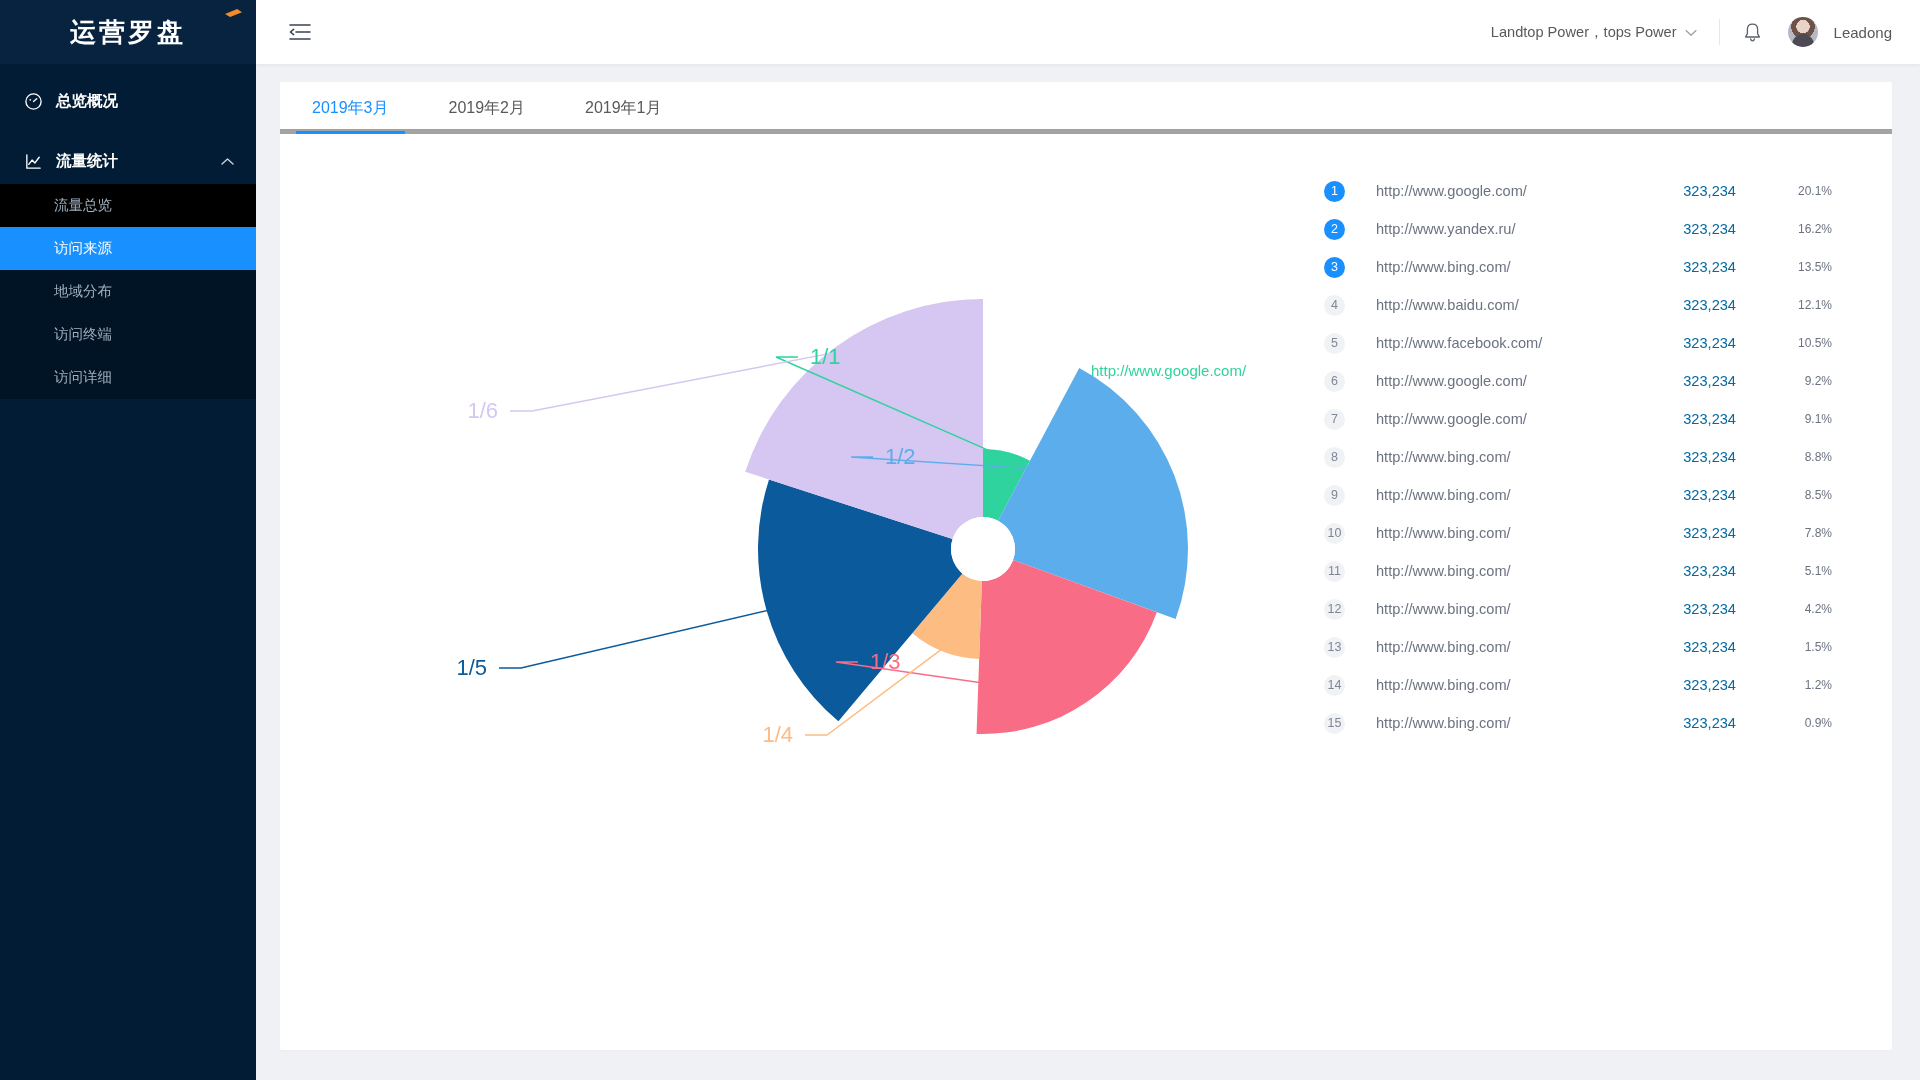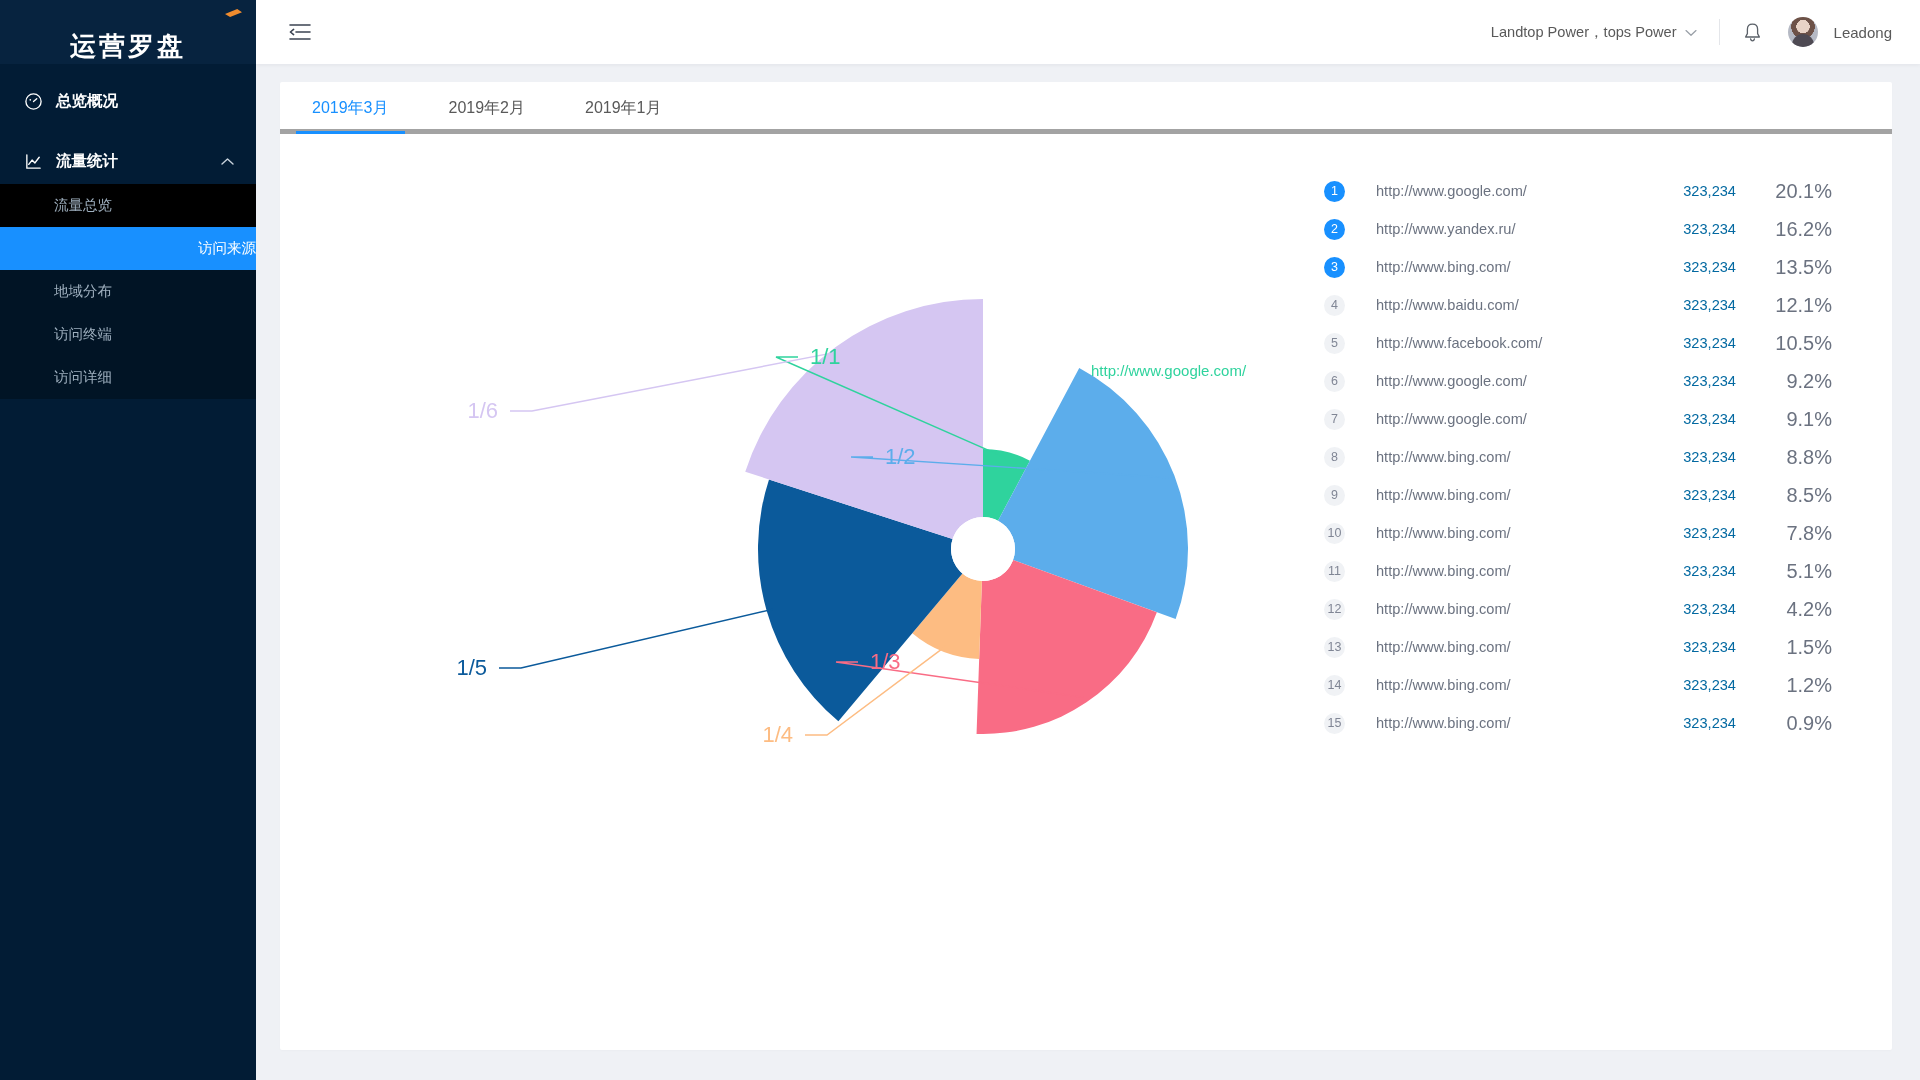--- a/index.html
+++ b/index.html
@@ -15,21 +15,21 @@
   .sidebar {
     width: 256px; height: 1080px;
     background: #021C35;
     flex: 0 0 256px;
     position: relative;
     display: flex; flex-direction: column;
   }
   .logo-wrap {
     height: 64px;
     background: #07233F;
-    display: flex; align-items: flex-end; justify-content: center;
+    display: flex; align-items: center; justify-content: center;
     position: relative;
   }
   .logo-text {
     color: #ffffff;
     font-size: 26px;
     font-weight: 700;
     letter-spacing: 3px;
     position: relative;
   }
   .logo-accent {
@@ -54,21 +54,21 @@
   .nav-group-head .chev { position: absolute; right: 22px; top: 50%; transform: translateY(-50%); }
   .sub-list { background: #011425; }
   .sub-item {
     height: 43px;
     display: flex; align-items: center;
     padding-left: 54px;
     color: #9FB0BF;
     font-size: 14.5px;
     cursor: pointer;
   }
-  .sub-item.active { background: #1890FF; color: #ffffff; justify-content: flex-end; }
+  .sub-item.active { background: #1890FF; color: #ffffff; }
   .sub-item.hover  { background: #000000; }
 
   
   .main { flex: 1; height: 1080px; display: flex; flex-direction: column; background: #eff1f5; }
   .topbar {
     height: 64px; background: #ffffff;
     display: flex; align-items: center;
     padding: 0 28px 0 28px;
     box-shadow: 0 1px 4px rgba(0,21,41,.06);
     flex: 0 0 64px;
@@ -123,21 +123,21 @@
   .rank-row { display: flex; align-items: center; height: 38px; }
   .rank-badge {
     width: 21px; height: 21px; border-radius: 50%;
     display: flex; align-items: center; justify-content: center;
     font-size: 12.5px; flex: 0 0 21px;
     background: #F0F2F5; color: #808695;
   }
   .rank-badge.top { background: #1890FF; color: #ffffff; }
   .rank-url  { flex: 1; padding-left: 31px; color: #6B7280; font-size: 14.6px; }
   .rank-count{ width: 104px; text-align: right; color: #0369a1; font-size: 14.6px; }
-  .rank-pct  { width: 96px; text-align: right; color: #6B7280; font-size: 20px; }
+  .rank-pct  { width: 96px; text-align: right; color: #6B7280; font-size: 12px; }
 
   .rose-svg { position: absolute; left: 0; top: 0; }
   .lbl { font-size: 22px; font-family: "Liberation Sans", sans-serif; }
   .tip { font-size: 15px; font-family: "Liberation Sans", sans-serif; }
 </style>
 </head>
 <body>
 
 <div class="app">
 

